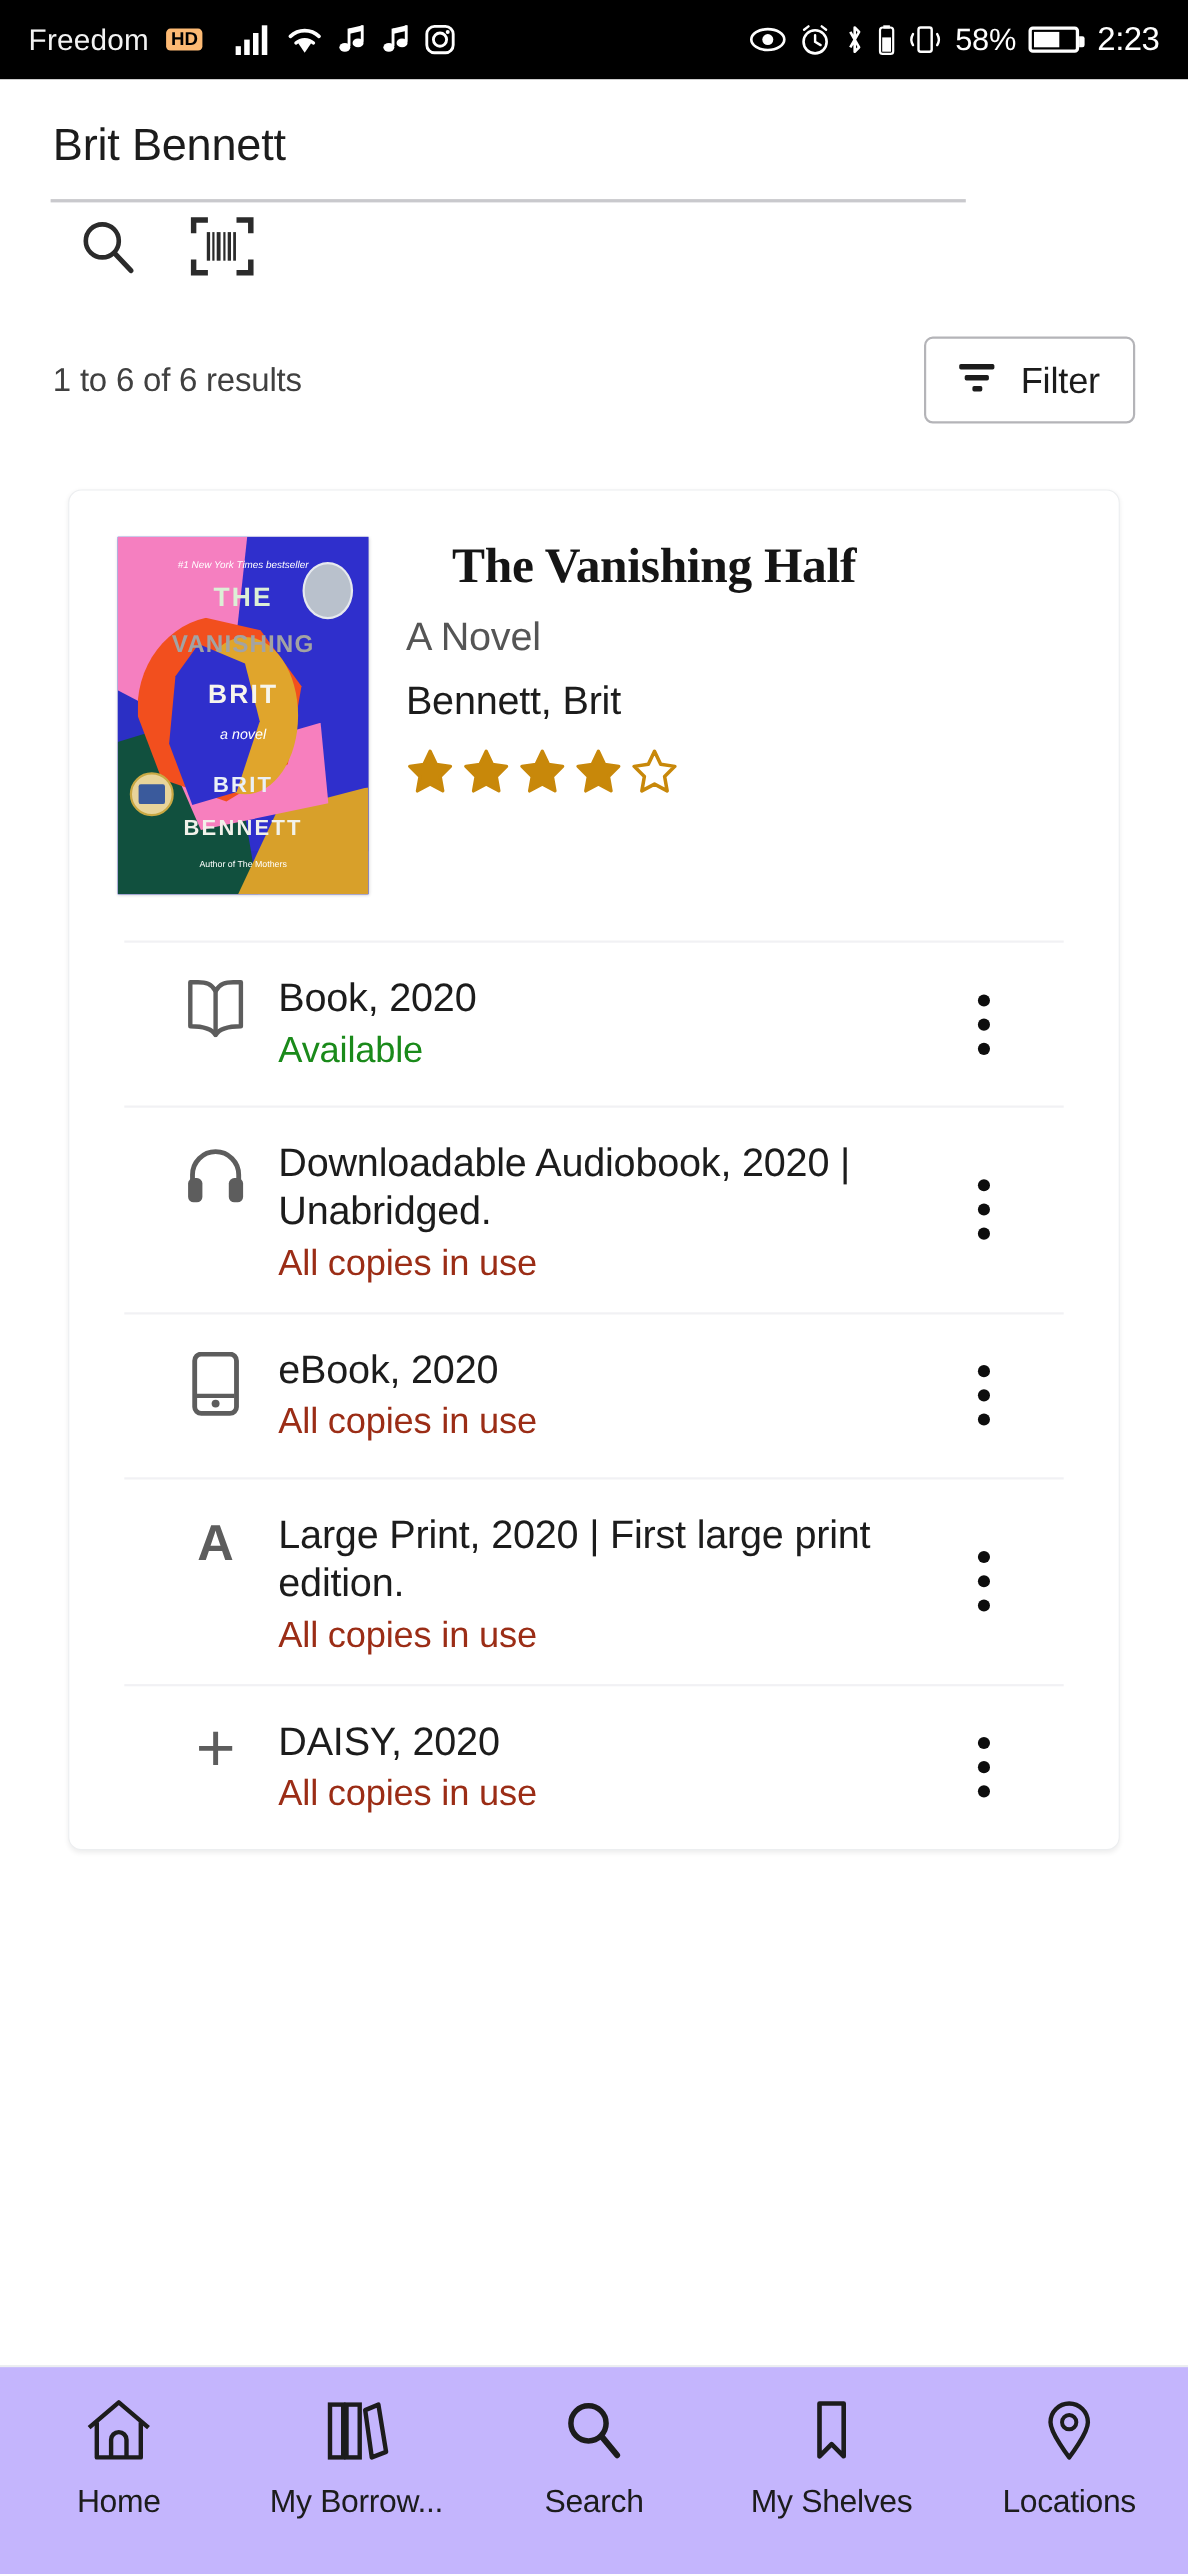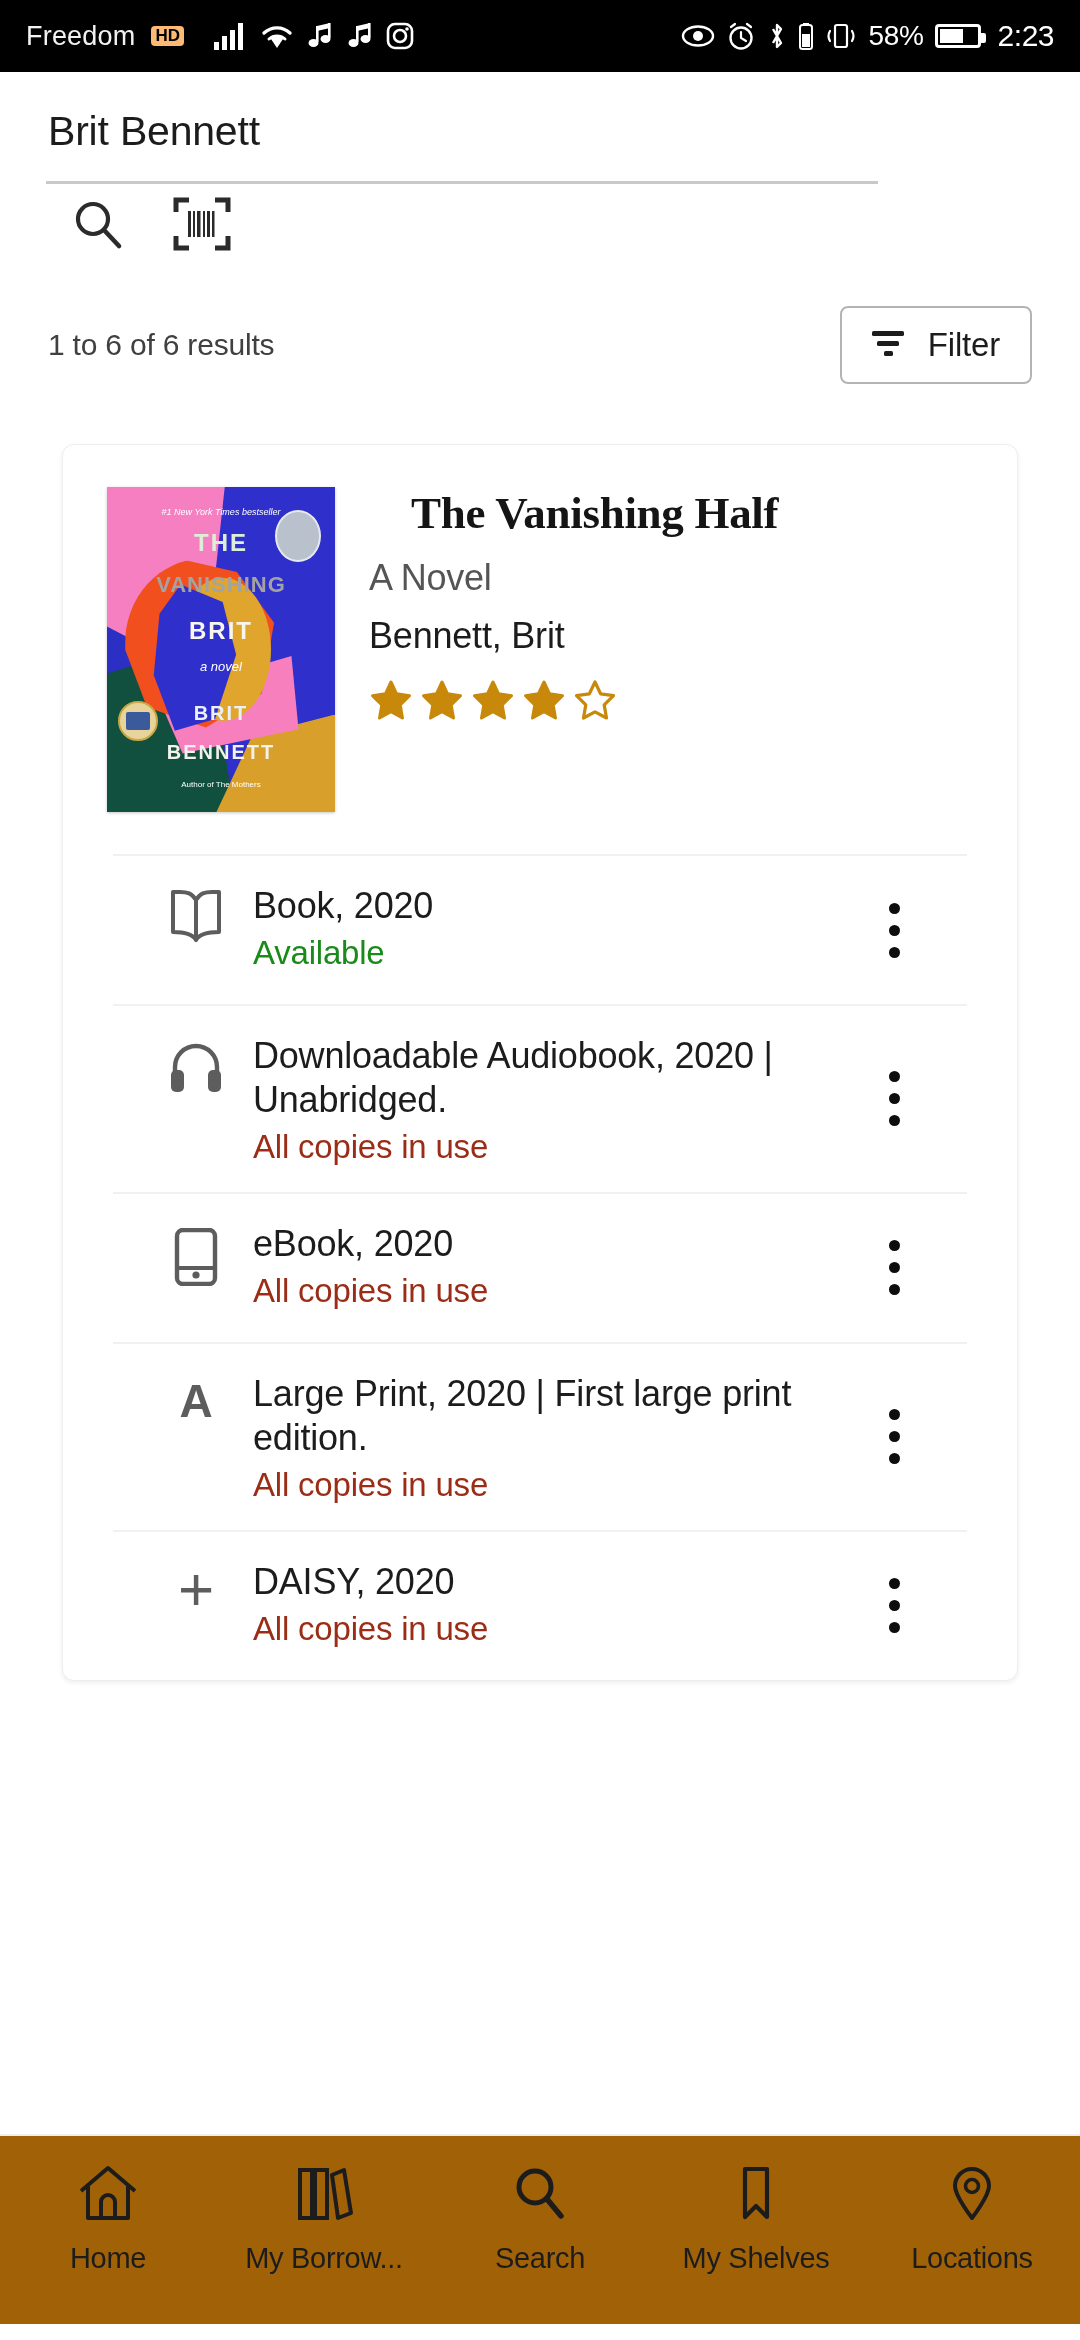--- a/index.html
+++ b/index.html
@@ -189,23 +189,23 @@
     width: 80px; flex: none; align-self: center;
     display: flex; flex-direction: column; align-items: center; gap: 11px;
     cursor: pointer; padding-right: 6px;
   }
   .kebab i { width: 11px; height: 11px; border-radius: 50%; background: #0d0d0d; display: block; }
   .glyph-A { font-size: 46px; font-weight: bold; color: #5d5d5d; line-height: 1; font-family:"Liberation Sans", sans-serif; }
   .glyph-plus { font-size: 62px; color: #5d5d5d; line-height: .75; font-weight: 400; }
 
   
   .bottom-nav {
-    position: absolute; left: 0; right: 0; bottom: 16px;
+    position: absolute; left: 0; right: 0; bottom: 0;
     height: 190px;
-    background: #a16207;
+    background: #c4b5fd;
     border-top: 2px solid #eceef1;
     display: flex;
     align-items: flex-start;
     padding-top: 28px;
   }
   .nav-item {
     flex: 1; display: flex; flex-direction: column;
     align-items: center; gap: 16px; cursor: pointer;
   }
   .nav-label { font-size: 29px; color: #1c1c1c; letter-spacing: -.3px; white-space: nowrap; }

